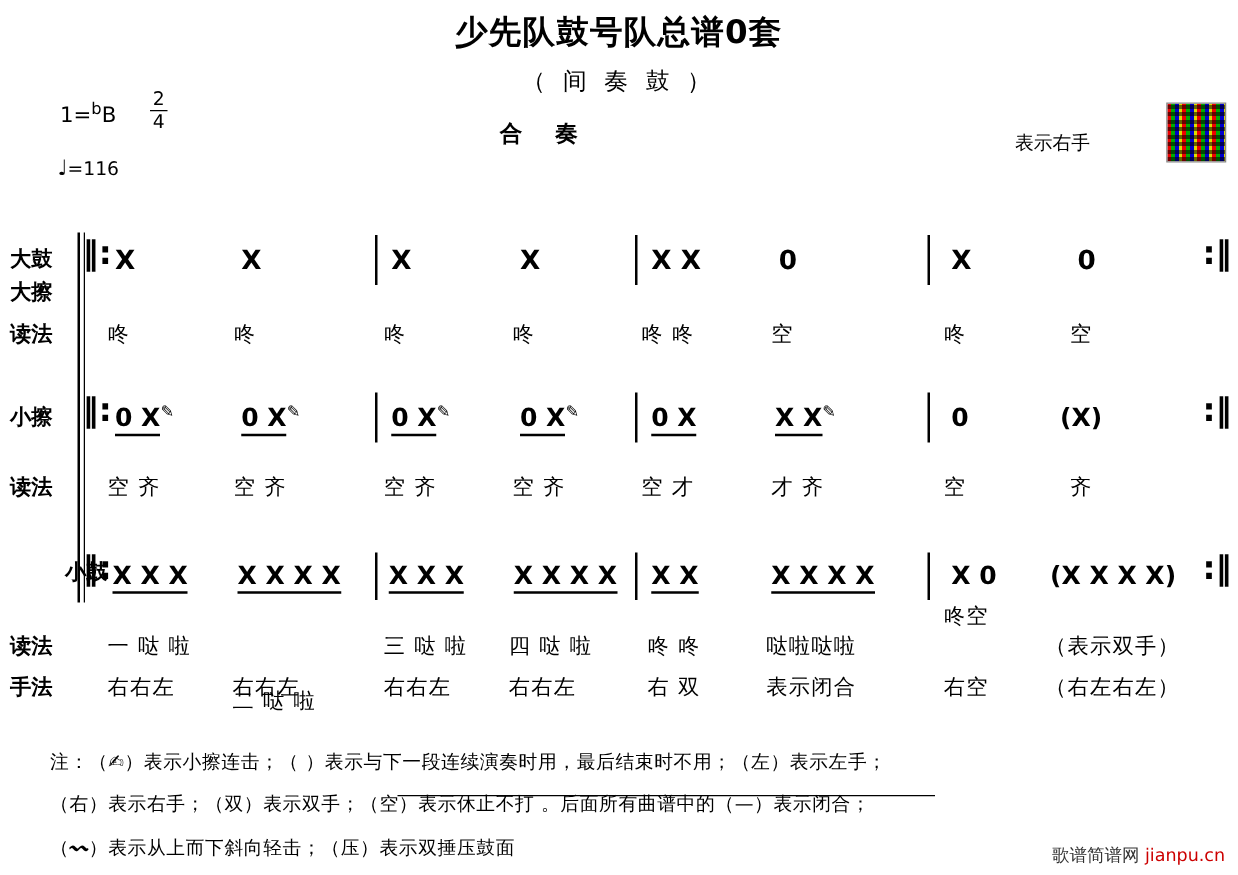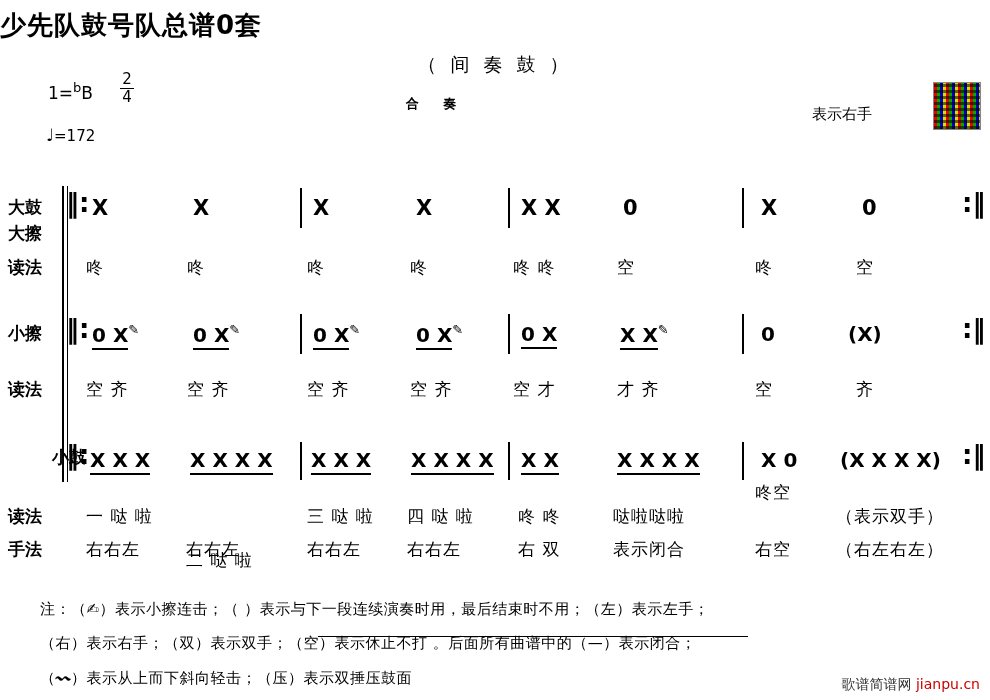--- a/index.html
+++ b/index.html
@@ -8,30 +8,30 @@
     background:#ffffff;
     font-family:"DejaVu Sans","Liberation Sans",sans-serif;
     color:#000;
     position:relative;
     overflow:hidden;
   }
   .sheet{position:relative;width:990px;height:700px;}
 
   
   .title{
-    position:absolute;top:8px;left:0;width:990px;
+    position:absolute;top:8px;left:0;width:990px;text-align:center;
     font-size:26px;font-weight:bold;letter-spacing:1px;
   }
   .subtitle{
     position:absolute;top:52px;left:0;width:990px;text-align:center;
     font-size:19px;letter-spacing:4px;
   }
   .ensemble{
     position:absolute;top:95px;left:0;width:872px;text-align:center;
-    font-size:13px;letter-spacing:10px;font-weight:bold;
+    font-size:18px;letter-spacing:10px;font-weight:bold;
   }
   .keysig{
     position:absolute;top:80px;left:48px;font-size:17px;
   }
   .keysig .flat{font-size:13px;vertical-align:super;}
   .meter{
     position:absolute;top:72px;left:120px;font-size:15px;text-align:center;
     line-height:1.0;
   }
   .meter .num{display:block;border-bottom:0px;}
@@ -105,21 +105,21 @@
     <span>1=</span><span class="flat">b</span><span>B</span>
   </div>
 
   <div class="meter">
     <span class="num">2</span>
     <span style="display:block;width:14px;height:1px;background:#000;margin:1px auto;"></span>
     <span class="den">4</span>
   </div>
 
   <div class="tempo">
-    <span class="note">♩</span><span>=172</span>
+    <span class="note">♩</span><span>=116</span>
   </div>
 
   <div class="composer">表示右手</div>
   <div class="qr"></div>
 
   <div class="syslines"></div>
 
   <div class="rowlabel" style="left:8px;top:196px;">大鼓</div>
   <div class="rowlabel" style="left:8px;top:222px;">大擦</div>
   <div class="readlabel" style="left:8px;top:256px;">读法</div>

